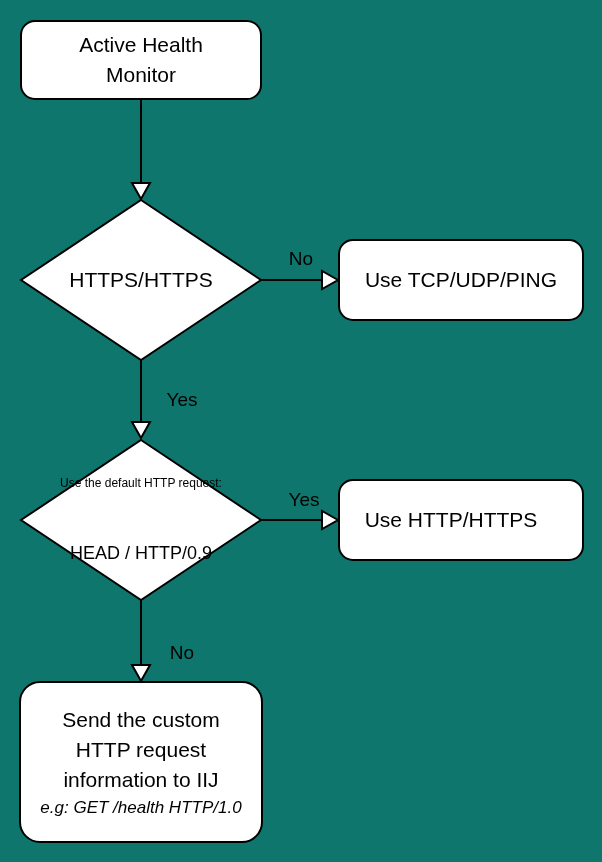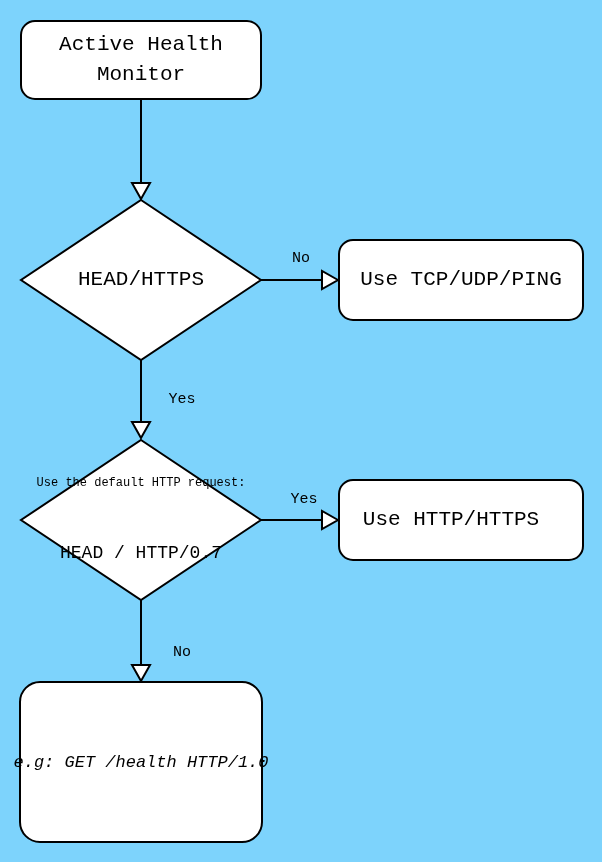--- a/index.html
+++ b/index.html
@@ -1,21 +1,21 @@
 <!DOCTYPE html>
 <html><head>
 <meta charset="utf-8">
 <style>
   html, body { margin: 0; padding: 0; background: #ffffff; }
   .canvas {
     position: relative;
     width: 602px;
     height: 862px;
-    background: #7dd3fc;
-    font-family: Liberation Mono, monospace;
+    background: #0f766e;
+    font-family: Liberation Sans, sans-serif;
     color: #000000;
     overflow: hidden;
   }
   svg.wires { position: absolute; left: 0; top: 0; width: 602px; height: 862px; }
   .shape { fill: #ffffff; stroke: #000000; stroke-width: 2; }
   .wire  { stroke: #000000; stroke-width: 2; fill: none; }
   .arrowhead { fill: #ffffff; stroke: #000000; stroke-width: 2; stroke-linejoin: miter; }
 
   .node-label {
     position: absolute;
@@ -28,21 +28,21 @@
     line-height: 30px;
     white-space: pre-line;
     pointer-events: none;
   }
   .decision2-small { font-size: 12px; line-height: 16px; white-space: nowrap; }
   .decision2-main  { font-size: 18px; line-height: 26px; margin-top: 2px; white-space: nowrap; }
   .example-line    { font-size: 17px; line-height: 22px; font-style: italic; margin-top: 2px; white-space: nowrap; }
   .edge-label {
     position: absolute;
     transform: translate(-50%, -50%);
-    font-size: 15px;
+    font-size: 19px;
     line-height: 22px;
     white-space: nowrap;
     pointer-events: none;
   }
 </style>
 </head>
 <body>
 
 <div class="canvas">
 
@@ -67,32 +67,35 @@
     <polygon class="shape" points="141,200 261,280 141,360 21,280"></polygon>
     <rect class="shape" x="339" y="240" width="244" height="80" rx="14" ry="14"></rect>
     <polygon class="shape" points="141,440 261,520 141,600 21,520"></polygon>
     <rect class="shape" x="339" y="480" width="244" height="80" rx="14" ry="14"></rect>
     <rect class="shape" x="20" y="682" width="242" height="160" rx="20" ry="20"></rect>
   </svg>
 
   <div class="node-label" style="left:20px; top:21px; width:242px; height:78px;">Active Health
 Monitor</div>
 
-  <div class="node-label" style="left:21px; top:200px; width:240px; height:160px;">HEAD/HTTPS</div>
+  <div class="node-label" style="left:21px; top:200px; width:240px; height:160px;">HTTPS/HTTPS</div>
 
   <div class="node-label" style="left:339px; top:240px; width:244px; height:80px;">Use TCP/UDP/PING</div>
 
   <div class="node-label" style="left:21px; top:440px; width:240px; height:160px;gap:47px;">
     <div class="decision2-small">Use the default HTTP request:</div>
-    <div class="decision2-main">HEAD / HTTP/0.7</div>
+    <div class="decision2-main">HEAD / HTTP/0.9</div>
   </div>
 
   <div class="node-label" style="left:339px; top:480px; width:224px; height:80px;">Use HTTP/HTTPS</div>
 
   <div class="node-label" style="left:20px; top:682px; width:242px; height:160px;">
+    <div>Send the custom
+HTTP request
+information to IIJ</div>
     <div class="example-line">e.g: GET /health HTTP/1.0</div>
   </div>
 
   <div class="edge-label" style="left:301px; top:259px;">No</div>
 
   <div class="edge-label" style="left:182px; top:400px;">Yes</div>
 
   <div class="edge-label" style="left:304px; top:500px;">Yes</div>
 
   <div class="edge-label" style="left:182px; top:653px;">No</div>

